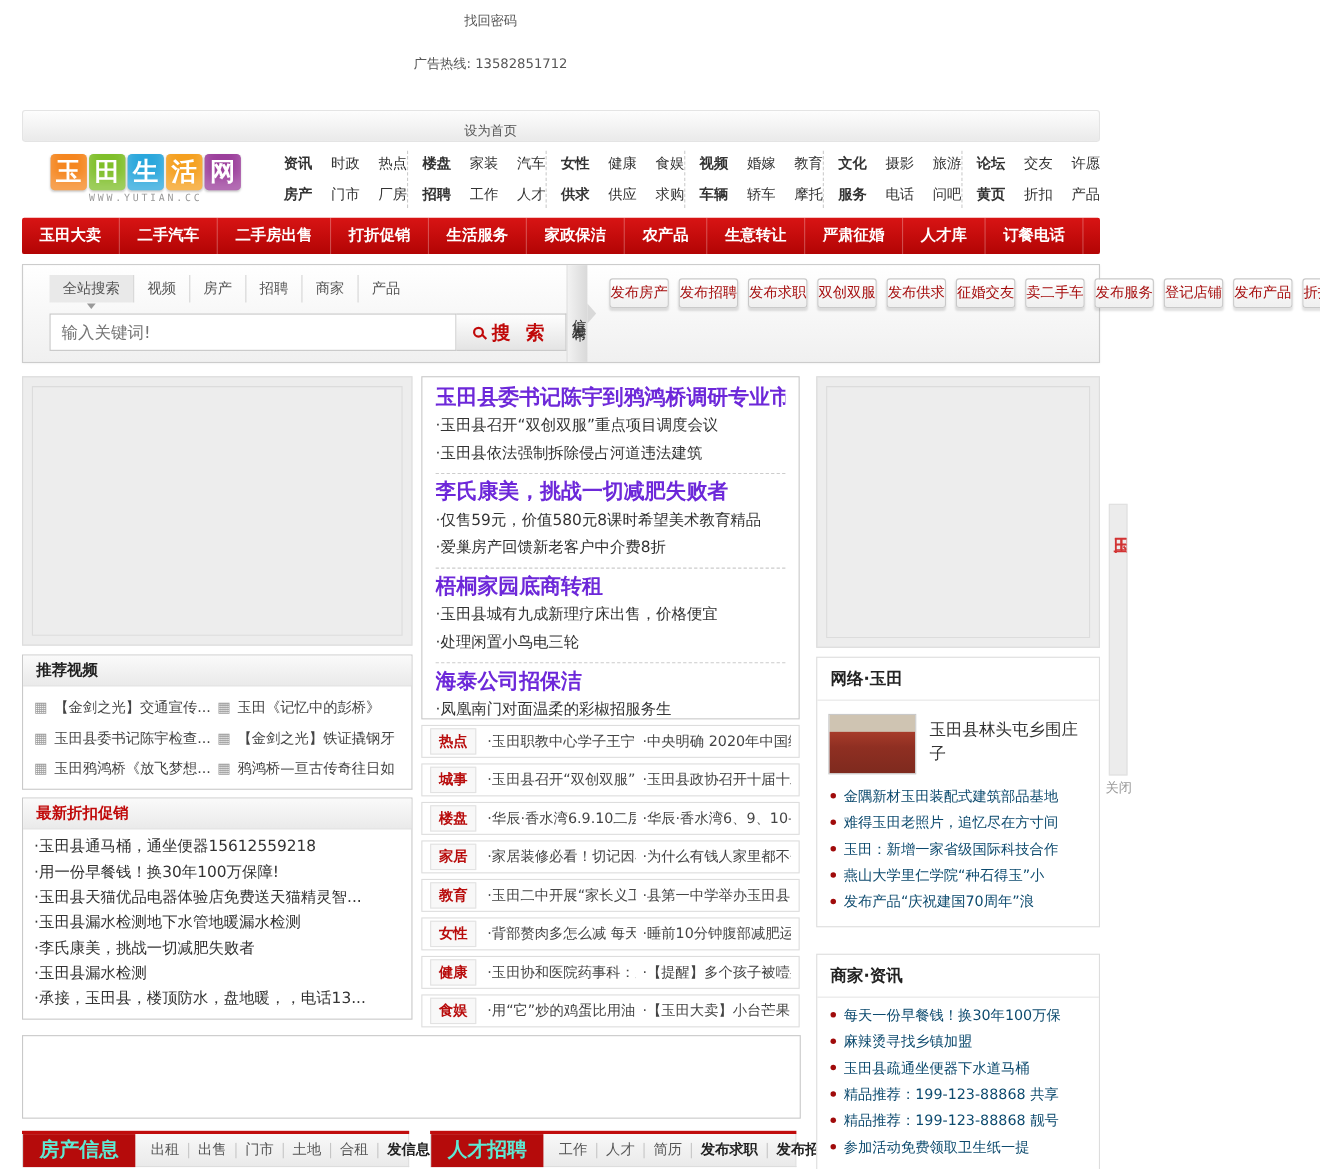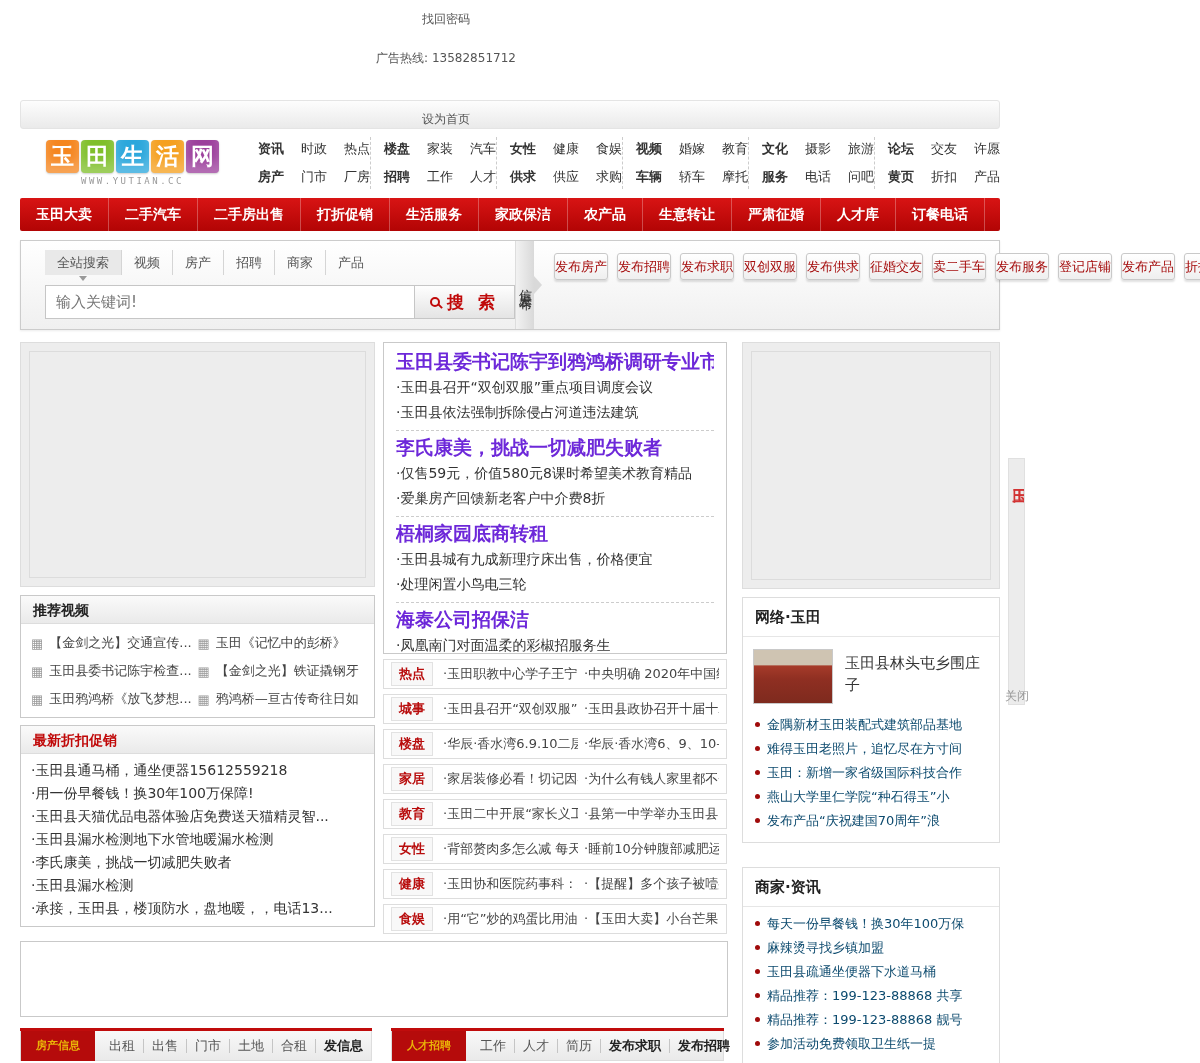--- a/index.html
+++ b/index.html
@@ -130,33 +130,33 @@
          margin: 0 7px 2px 2px; vertical-align: middle; }
   .businessbox { margin-top: 24px; }
 
   .bottom-ad { width: 708px; height: 76px; border: 1px solid #c9c9c9; background: #fff; margin-top: 7px; }
   .bottom-tabs { display: flex; gap: 19px; margin-top: 11px; }
   .btab { border-top: 3px solid #c00c0c; }
   .btab-a { width: 352px; }
   .btab-b { width: 333px; }
   .btab-row { display: flex; align-items: center; height: 30px; background: linear-gradient(#f8f8f8, #eaeaea);
               border: 1px solid #ddd; border-top: none; }
-  .btab-title { background: #b50b0b; color: #eab308; font-size: 11px; font-weight: bold; height: 30px;
+  .btab-title { background: #b50b0b; color: #5eead4; font-size: 18px; font-weight: bold; height: 30px;
                 line-height: 30px; padding: 0 15px; cursor: pointer; flex: 0 0 auto; }
   .btab-link { font-size: 13px; color: #555; padding: 0 8px; line-height: 14px; cursor: pointer; white-space: nowrap; }
   .btab-link + .btab-link { border-left: 1px solid #c5c5c5; }
   .btab-link.bold { font-weight: bold; color: #222; }
   .btab-row .btab-title + .btab-link { margin-left: 6px; }
 
   
   .float-strip { position: absolute; left: 1008px; top: 458px; width: 17px; height: 247px;
                  background: #ececec; border: 1px solid #e0e0e0; overflow: hidden; cursor: pointer; }
   .float-strip .vred { writing-mode: vertical-rl; color: #d23333; font-size: 15px; font-weight: bold;
                        margin: 18px 0 0 1px; display: inline-block; }
-  .float-close { position: absolute; left: 1005px; top: 688px; width: 29px; overflow: hidden;
+  .float-close { position: absolute; left: 1005px; top: 708px; width: 29px; overflow: hidden;
                  font-size: 12px; color: #999; white-space: nowrap; cursor: pointer; }
 </style>
 </head>
 <body>
 
 <div class="wrap">
 
   <div class="topbar">
     <span data-bind="topbar.recover">找回密码</span>
     <span data-bind="topbar.hotline">广告热线: 13582851712</span>

